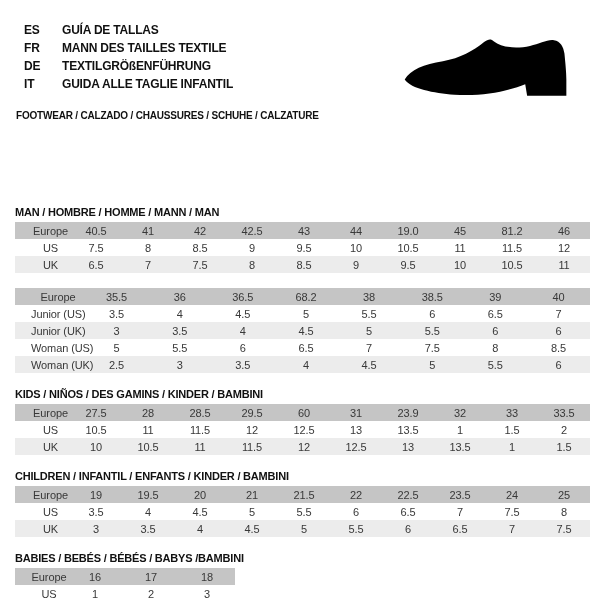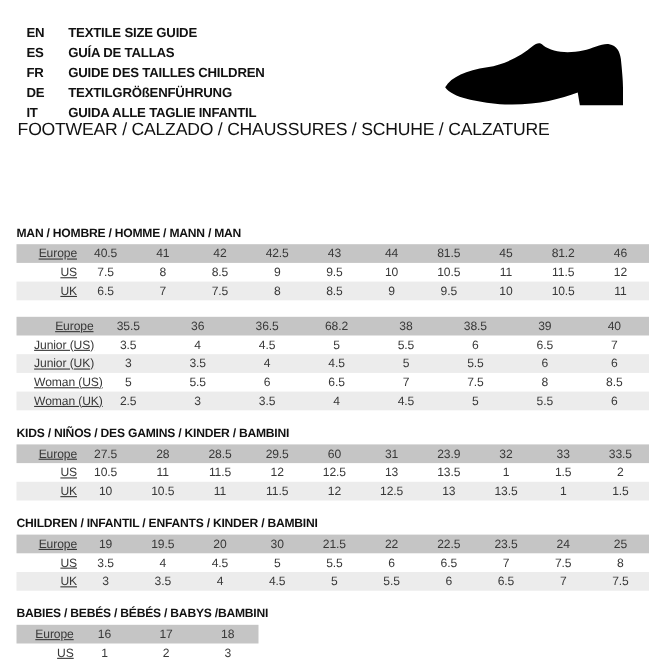--- a/index.html
+++ b/index.html
@@ -27,22 +27,22 @@
     font-weight: bold;
     letter-spacing: -0.2px;
     white-space: nowrap;
   }
   .lang-code { width: 38px; }
 
   .category-title {
     position: absolute;
     top: 110px;
     left: 16px;
-    font-size: 16px;
-    font-weight: normal;
+    font-size: 10px;
+    font-weight: bold;
     letter-spacing: -0.2px;
     white-space: nowrap;
   }
 
   
   .shoe-wrap {
     position: absolute;
     top: 22px;
     left: 393px;
     width: 186px;
@@ -78,45 +78,40 @@
     color: #383838;
     letter-spacing: -0.1px;
   }
   .t-row.row-head { background: #c5c5c5; }
   .t-row.row-alt  { background: #ececec; }
   .cell { white-space: nowrap; }
   .cell.label {
     flex: none;
     padding-left: 16px;
     box-sizing: border-box;
-    text-align: right;
-    text-decoration: underline;
+    text-align: center;
   }
   .cell.val {
     flex: 1;
     text-align: center;
   }
 </style>
 </head>
 <body>
 
 <div class="page">
 
   <div class="lang-list">
     <div class="lang-row">
-      <span class="lang-code">EN</span>
-      <span class="lang-label">TEXTILE SIZE GUIDE</span>
-    </div>
-    <div class="lang-row">
       <span class="lang-code">ES</span>
       <span class="lang-label">GUÍA DE TALLAS</span>
     </div>
     <div class="lang-row">
       <span class="lang-code">FR</span>
-      <span class="lang-label">GUIDE DES TAILLES CHILDREN</span>
+      <span class="lang-label">MANN DES TAILLES TEXTILE</span>
     </div>
     <div class="lang-row">
       <span class="lang-code">DE</span>
       <span class="lang-label">TEXTILGRÖßENFÜHRUNG</span>
     </div>
     <div class="lang-row">
       <span class="lang-code">IT</span>
       <span class="lang-label">GUIDA ALLE TAGLIE INFANTIL</span>
     </div>
   </div>
@@ -148,21 +143,21 @@
         <div class="section-title">MAN / HOMBRE / HOMME / MANN / MAN</div>
         <div class="size-table" style="width: 575px;">
           <div class="t-row row-head">
             <div class="cell label" style="width: 55px;">Europe</div>
             <div class="cell val">40.5</div>
             <div class="cell val">41</div>
             <div class="cell val">42</div>
             <div class="cell val">42.5</div>
             <div class="cell val">43</div>
             <div class="cell val">44</div>
-            <div class="cell val">81.5</div>
+            <div class="cell val">19.0</div>
             <div class="cell val">45</div>
             <div class="cell val">81.2</div>
             <div class="cell val">46</div>
           </div>
           <div class="t-row">
             <div class="cell label" style="width: 55px;">US</div>
             <div class="cell val">7.5</div>
             <div class="cell val">8</div>
             <div class="cell val">8.5</div>
             <div class="cell val">9</div>
@@ -292,21 +287,21 @@
         </div>
       </div>
       <div class="section">
         <div class="section-title">CHILDREN / INFANTIL / ENFANTS / KINDER / BAMBINI</div>
         <div class="size-table" style="width: 575px;">
           <div class="t-row row-head">
             <div class="cell label" style="width: 55px;">Europe</div>
             <div class="cell val">19</div>
             <div class="cell val">19.5</div>
             <div class="cell val">20</div>
-            <div class="cell val">30</div>
+            <div class="cell val">21</div>
             <div class="cell val">21.5</div>
             <div class="cell val">22</div>
             <div class="cell val">22.5</div>
             <div class="cell val">23.5</div>
             <div class="cell val">24</div>
             <div class="cell val">25</div>
           </div>
           <div class="t-row">
             <div class="cell label" style="width: 55px;">US</div>
             <div class="cell val">3.5</div>

